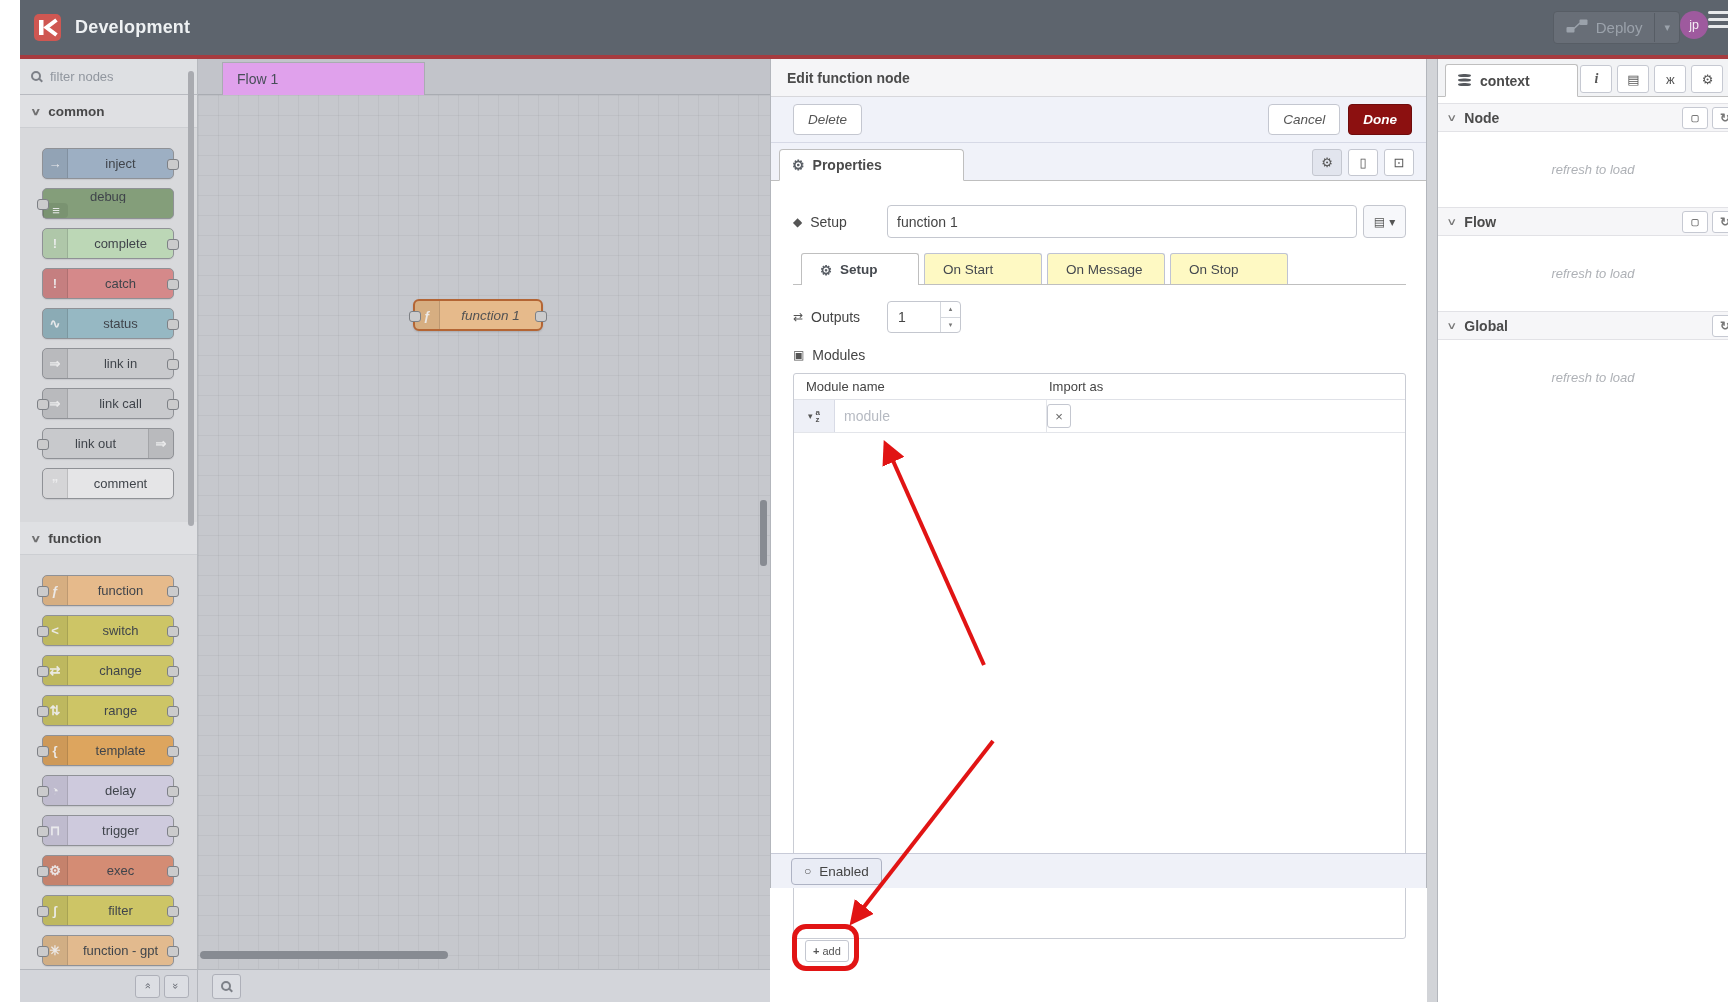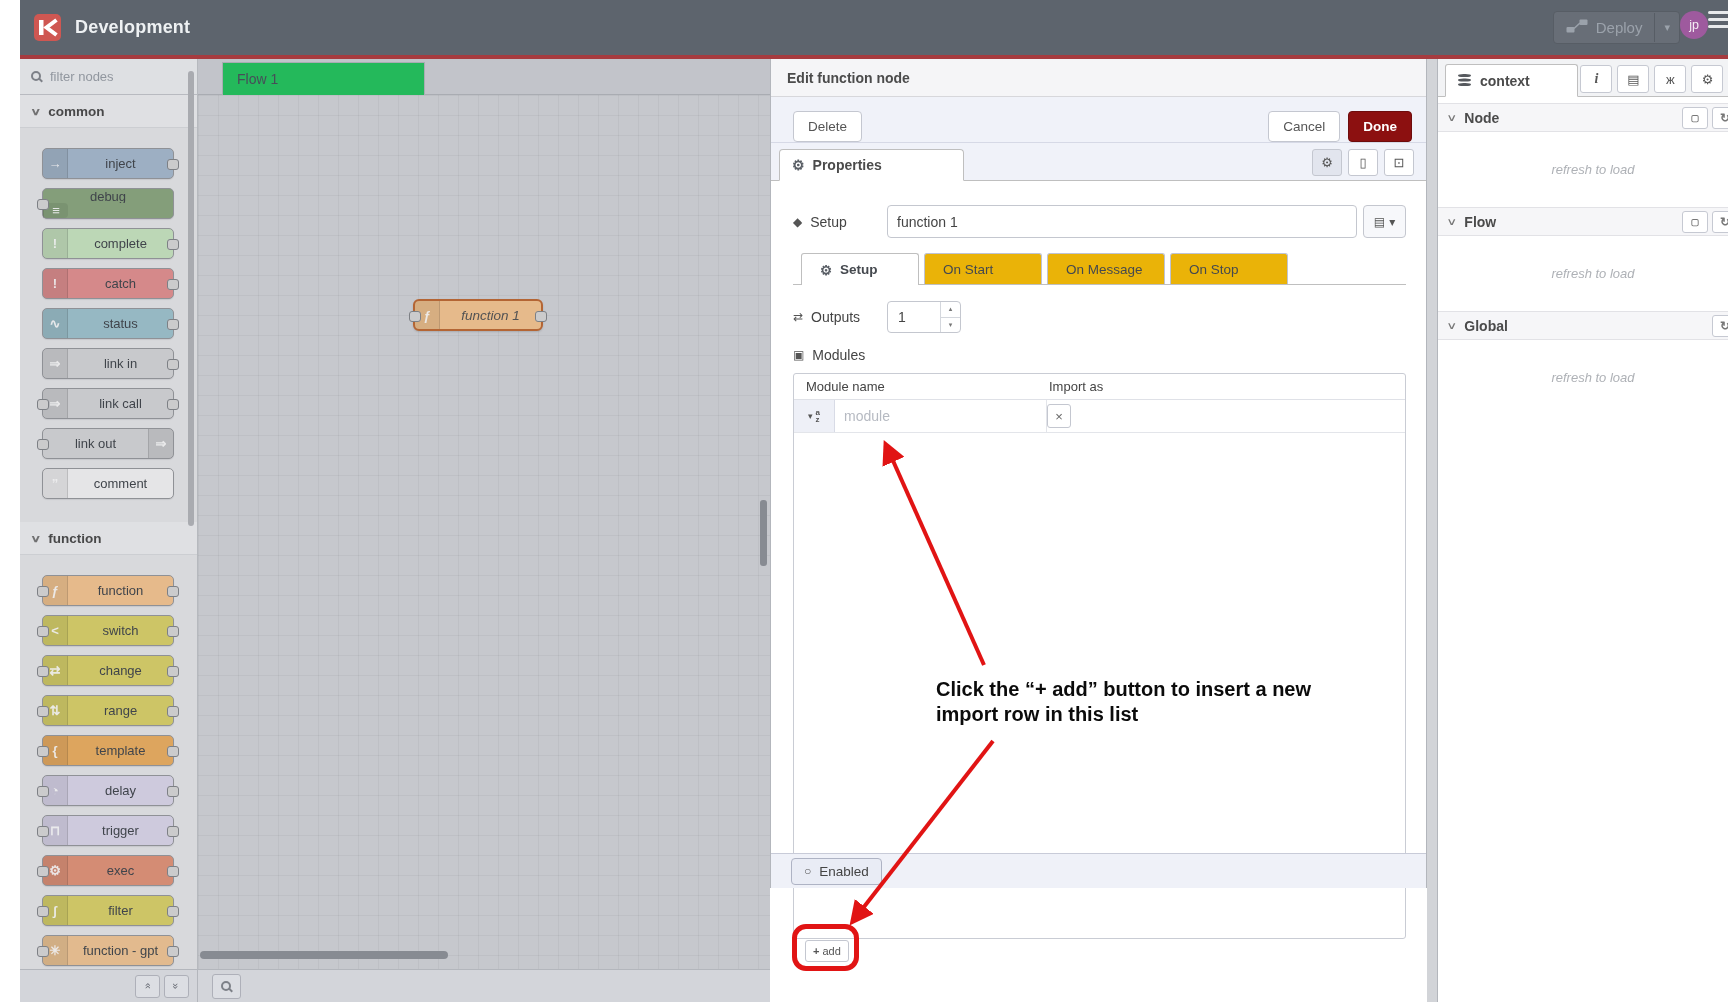--- a/index.html
+++ b/index.html
@@ -33,21 +33,21 @@
   .istrip{width:24px;align-self:stretch;background:rgba(0,0,0,.07);display:flex;align-items:center;justify-content:center;
           color:rgba(255,255,255,.92);font-size:13px;font-weight:bold;}
   .istrip.left{border-right:1px solid rgba(0,0,0,.12);border-radius:4px 0 0 4px;}
   .istrip.right{border-left:1px solid rgba(0,0,0,.12);border-radius:0 4px 4px 0;}
   .port{position:absolute;width:10px;height:9px;background:#d9d9d9;border:1px solid #84878c;border-radius:3px;top:10px;}
   .port.l{left:-6px;} .port.r{right:-6px;}
   #palette-sb{position:absolute;right:3px;top:12px;width:6px;height:455px;border-radius:3px;background:#b4b6bb;}
 
   
   #tabrow{left:178px;top:59px;width:572px;height:36px;background:#cfd2d7;border-bottom:1px solid #b4b7bd;box-sizing:border-box;}
-  #flow-tab{position:absolute;left:24px;top:3px;width:203px;height:33px;background:#22c55e;border:1px solid #b4b7bd;border-bottom:none;
+  #flow-tab{position:absolute;left:24px;top:3px;width:203px;height:33px;background:#f0abfc;border:1px solid #b4b7bd;border-bottom:none;
             box-sizing:border-box;display:flex;align-items:center;padding-left:14px;font-size:14px;color:#49505a;}
   #canvas{left:178px;top:95px;width:572px;height:874px;background:#d4d6da;
           background-image:linear-gradient(rgba(0,0,0,.045) 1px,transparent 1px),linear-gradient(90deg,rgba(0,0,0,.045) 1px,transparent 1px);
           background-size:20px 20px;overflow:hidden;}
   #flow-node{position:absolute;left:215px;top:204px;width:130px;height:32px;background:#f7c792;border:2px solid #c06a33;border-radius:6px;
              box-sizing:border-box;display:flex;align-items:center;font-size:13.5px;color:#5a5148;box-shadow:0 1px 2px rgba(0,0,0,.15);}
   #flow-node .istrip{border-radius:3px 0 0 3px;font-style:normal;}
   #flow-node .lbl{flex:1;text-align:center;font-style:italic;color:#555;}
   #hscroll{position:absolute;left:2px;top:856px;width:248px;height:8px;border-radius:4px;background:#8f939a;}
   #vscroll{left:740px;top:500px;width:7px;height:66px;border-radius:3px;background:#8f939a;}
@@ -67,21 +67,21 @@
   .db-icon::before{content:"";position:absolute;left:0;top:0;width:13px;height:3.5px;border-radius:50%;background:#56595e;box-shadow:0 4.5px 0 #56595e,0 9px 0 #56595e;}
 
   
   #shade{left:0;top:59px;width:750px;height:943px;background:rgba(55,60,70,.085);pointer-events:none;z-index:5;}
 
   
   #dialog{left:750px;top:59px;width:657px;height:829px;background:#fff;border-left:1px solid #b3b6bc;border-right:1px solid #b3b6bc;box-sizing:border-box;z-index:10;}
   #tray-header{position:absolute;left:0;top:0;right:0;height:38px;background:#f5f5f7;border-bottom:1px solid #d7d7db;
                display:flex;align-items:center;padding-left:16px;font-size:14px;font-weight:bold;color:#4b4b4b;box-sizing:border-box;}
   #tray-toolbar{position:absolute;left:0;top:38px;right:0;height:46px;background:#f0f2f9;border-bottom:1px solid #d6d9e6;
-                display:flex;align-items:flex-end;padding:0 14px;box-sizing:border-box;}
+                display:flex;align-items:center;padding:0 14px;box-sizing:border-box;font-style:italic;}
   .btn{height:31px;padding:0 14px;background:#fff;border:1px solid #c4c7d0;border-radius:4px;font-size:13.5px;color:#555;
        display:inline-flex;align-items:center;justify-content:center;box-sizing:border-box;}
   .btn.danger{background:#8C1010;border-color:#6e0c0c;color:#fff;font-weight:bold;}
   #tray-toolbar .spacer{flex:1;}
   #tray-toolbar .btn{margin-left:8px;}
   #tray-tabrow{position:absolute;left:0;top:84px;right:0;height:38px;background:#f0f2f9;border-bottom:1px solid #bfbfbf;box-sizing:border-box;}
   #prop-tab{position:absolute;left:8px;top:6px;width:185px;height:32px;background:#fff;border:1px solid #bfbfbf;border-bottom:1px solid #fff;
             border-radius:4px 4px 0 0;display:flex;align-items:center;gap:8px;padding-left:12px;font-size:14px;font-weight:bold;color:#4b4b4b;box-sizing:border-box;z-index:2;}
   #tray-tabrow .ticons{position:absolute;right:12px;top:6px;display:flex;gap:6px;}
   .ticon{width:28px;height:25px;background:#fff;border:1px solid #c4c7d0;border-radius:3px;display:flex;align-items:center;justify-content:center;font-size:13px;color:#555;}
@@ -92,21 +92,21 @@
   #name-row{position:absolute;left:22px;top:146px;width:613px;height:33px;display:flex;align-items:center;}
   #name-row .flabel{width:94px;display:flex;align-items:center;gap:8px;font-size:14px;color:#444;}
   .ficon{font-size:12px;color:#555;}
   .tinput{height:33px;border:1px solid #c4c7cf;border-radius:4px;font-size:14px;color:#444;padding:0 9px;box-sizing:border-box;
           font-family:"Liberation Sans",sans-serif;background:#fff;}
   .tinput::placeholder{color:#b6bac2;}
   #name-input{flex:1;}
   #name-book{width:43px;height:33px;margin-left:6px;background:#f7f8fb;border:1px solid #c4c7cf;border-radius:4px;
              display:flex;align-items:center;justify-content:center;gap:4px;color:#555;font-size:12px;box-sizing:border-box;}
   #setup-tabs{position:absolute;left:22px;top:194px;width:613px;height:32px;border-bottom:1px solid #bfbfbf;box-sizing:border-box;display:flex;align-items:flex-end;padding-left:8px;}
-  .stab{height:31px;min-width:118px;padding:0 18px;margin-right:5px;background:#eab308;border:1px solid #bfc3d4;border-bottom:none;
+  .stab{height:31px;min-width:118px;padding:0 18px;margin-right:5px;background:#fef9c3;border:1px solid #bfc3d4;border-bottom:none;
         border-radius:3px 3px 0 0;display:flex;align-items:center;justify-content:flex-start;gap:8px;font-size:13.5px;color:#45494f;box-sizing:border-box;}
   .stab.active{background:#fff;font-weight:bold;position:relative;top:1px;border-color:#bfbfbf;height:32px;}
   #outputs-row{position:absolute;left:22px;top:242px;width:613px;height:32px;display:flex;align-items:center;}
   #outputs-row .flabel{width:94px;display:flex;align-items:center;gap:8px;font-size:14px;color:#444;}
   #outputs-box{width:74px;height:32px;border:1px solid #c4c7cf;border-radius:4px;display:flex;box-sizing:border-box;overflow:hidden;}
   #outputs-val{flex:1;display:flex;align-items:center;padding-left:10px;font-size:14px;color:#444;}
   #spin{width:19px;border-left:1px solid #d4d7dd;display:flex;flex-direction:column;}
   #spin span{flex:1;display:flex;align-items:center;justify-content:center;font-size:7px;color:#777;}
   #spin span:first-child{border-bottom:1px solid #d4d7dd;}
   #modules-row{position:absolute;left:22px;top:288px;display:flex;align-items:center;gap:8px;font-size:14px;color:#444;}
@@ -443,24 +443,20 @@
       </div>
     </div>
 
     <div id="add-btn">
       <b>+</b>
       <span>add</span>
     </div>
 
     <div id="hl-ring"></div>
 
-    <div id="annotation">
-      <div>Click the “+ add” button to insert a new</div>
-      <div>import row in this list</div>
-    </div>
 
     <svg id="arrows">
       <defs>
         <marker id="ah" markerWidth="6" markerHeight="6" refX="4.6" refY="3" orient="auto">
           <path d="M0,0 L6,3 L0,6 z" fill="#e11414"></path>
         </marker>
       </defs>
       <line x1="213" y1="606" x2="115" y2="386" stroke="#e11414" stroke-width="4" marker-end="url(#ah)"></line>
       <line x1="222" y1="682" x2="82" y2="862" stroke="#e11414" stroke-width="4" marker-end="url(#ah)"></line>
     </svg>

